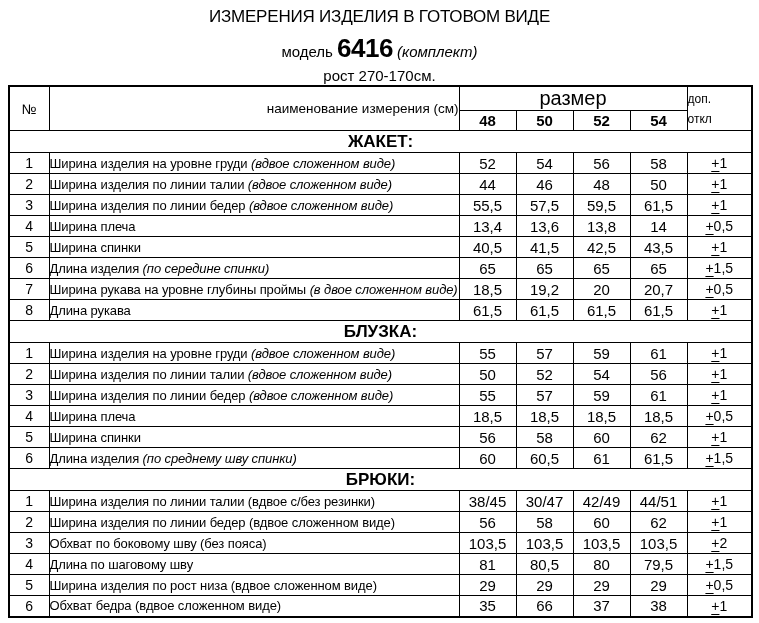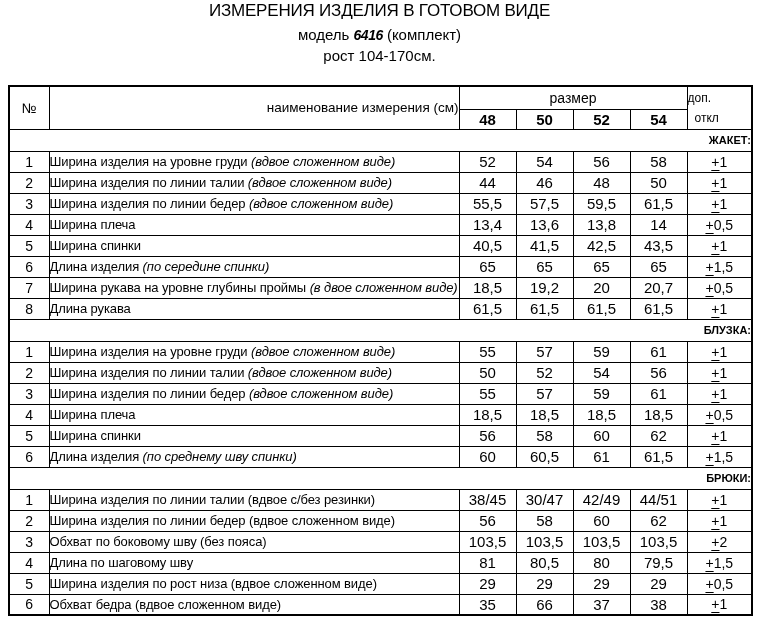--- a/index.html
+++ b/index.html
@@ -6,25 +6,25 @@
   .page {
     position: relative;
     width: 759px;
     height: 623px;
     background: #ffffff;
     color: #000000;
     font-family: "Liberation Sans", sans-serif;
     overflow: hidden;
   }
   
-  .title-block { text-align: center; line-height: 1.25; }
+  .title-block { text-align: center; padding-top: 6px; line-height: 1.25; }
   .title-line1 { font-size: 17px; letter-spacing: -0.2px; }
   .title-line2 { font-size: 15px; margin-top: 5px; }
-  .model-number { font-size: 14px; font-weight: bold; letter-spacing: -0.5px; font-style: italic; }
-  .model-suffix { }
+  .model-number { font-size: 26px; font-weight: bold; letter-spacing: -0.5px; }
+  .model-suffix { font-style: italic; }
   .title-line3 { font-size: 15px; margin-top: 2px; }
 
   
   table.meas {
     position: absolute;
     left: 8px;
     top: 85px;
     width: 743px;
     border-collapse: collapse;
     table-layout: fixed;
@@ -38,39 +38,38 @@
     vertical-align: middle;
   }
   thead tr.hdr-r1 { height: 23px; }
   thead tr.hdr-r2 { height: 20px; }
   tbody tr { height: 21px; }
   tbody tr.section-row { height: 22px; }
 
   th { font-weight: normal; }
   .num-th { font-size: 14px; text-align: center; }
   .name-th { font-size: 13.5px; text-align: right; }
-  .group-th { font-size: 14px; text-align: center; }
+  .group-th { font-size: 20px; text-align: center; }
   .size-th { font-size: 15px; font-weight: bold; text-align: center; }
   .tol-th { text-align: left; padding-left: 5px; font-size: 12px; vertical-align: middle; }
   .tol-th div { line-height: 20px; }
 
   .squiggle {
     text-decoration-style: wavy;
     text-decoration-color: #cc1100;
     text-decoration-thickness: 1px;
     text-underline-offset: 3px;
-    margin-left: 7px;
   }
 
   td.section-cell {
     border-top: 2px solid #000;
     border-bottom: 2px solid #000;
     font-weight: bold;
-    font-size: 11px;
-    text-align: right;
+    font-size: 17px;
+    text-align: center;
     padding-left: 12px;
   }
   td.num-cell { text-align: center; font-size: 14px; }
   td.name-cell { text-align: left; padding-left: 7px; font-size: 13px; letter-spacing: -0.1px; margin-left: 10px; }
   td.name-cell .note { font-size: 13px; }
   td.name-cell .note.italic { font-style: italic; }
   td.val-cell { text-align: center; font-size: 15px; }
   td.tol-cell { text-align: center; font-size: 14px; }
   .pm {
     text-decoration: underline;
@@ -83,21 +82,21 @@
 
 <div class="page">
 
   <div class="title-block">
     <div class="title-line1">ИЗМЕРЕНИЯ ИЗДЕЛИЯ В ГОТОВОМ ВИДЕ</div>
     <div class="title-line2">
       <span>модель</span>
       <span class="model-number">6416</span>
       <span class="model-suffix">(комплект)</span>
     </div>
-    <div class="title-line3">рост 104-170см.</div>
+    <div class="title-line3">рост 270-170см.</div>
   </div>
 
   <table class="meas">
     <colgroup>
       <col style="width:40px">
       <col style="width:410px">
       <col style="width:57px">
       <col style="width:57px">
       <col style="width:57px">
       <col style="width:57px">

